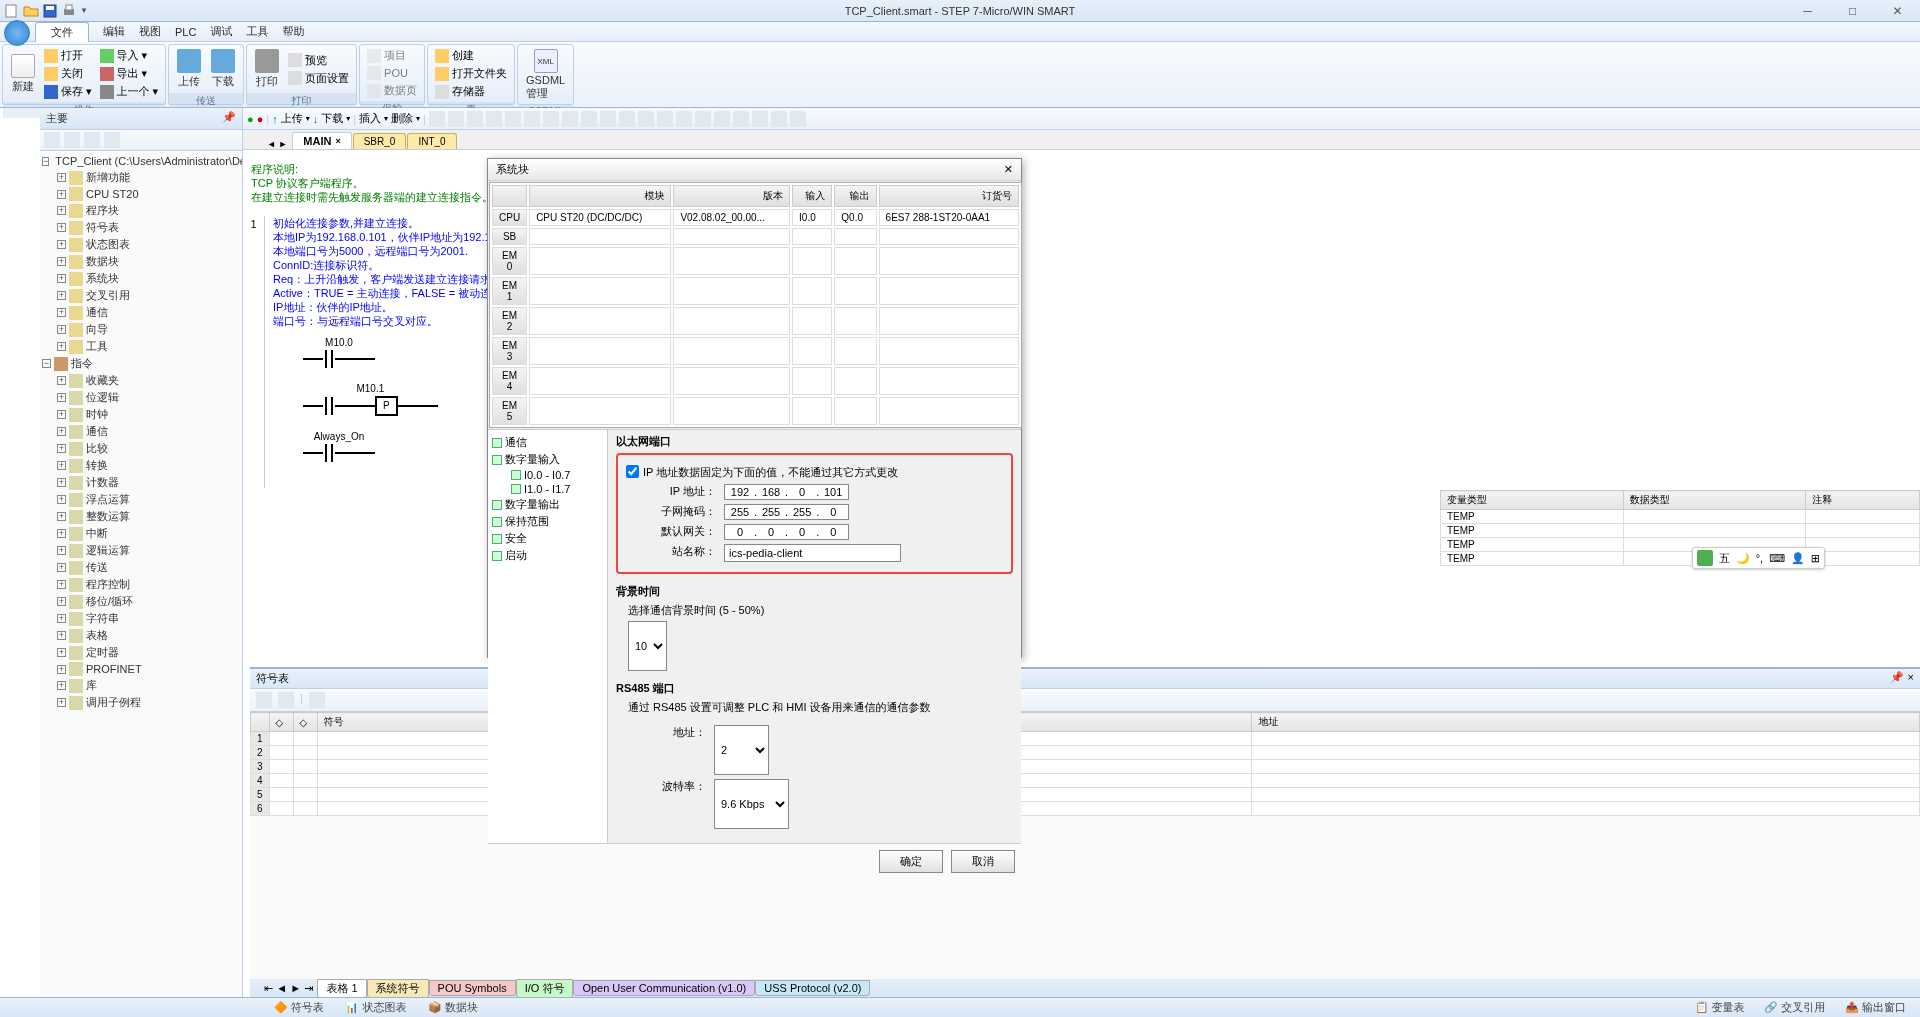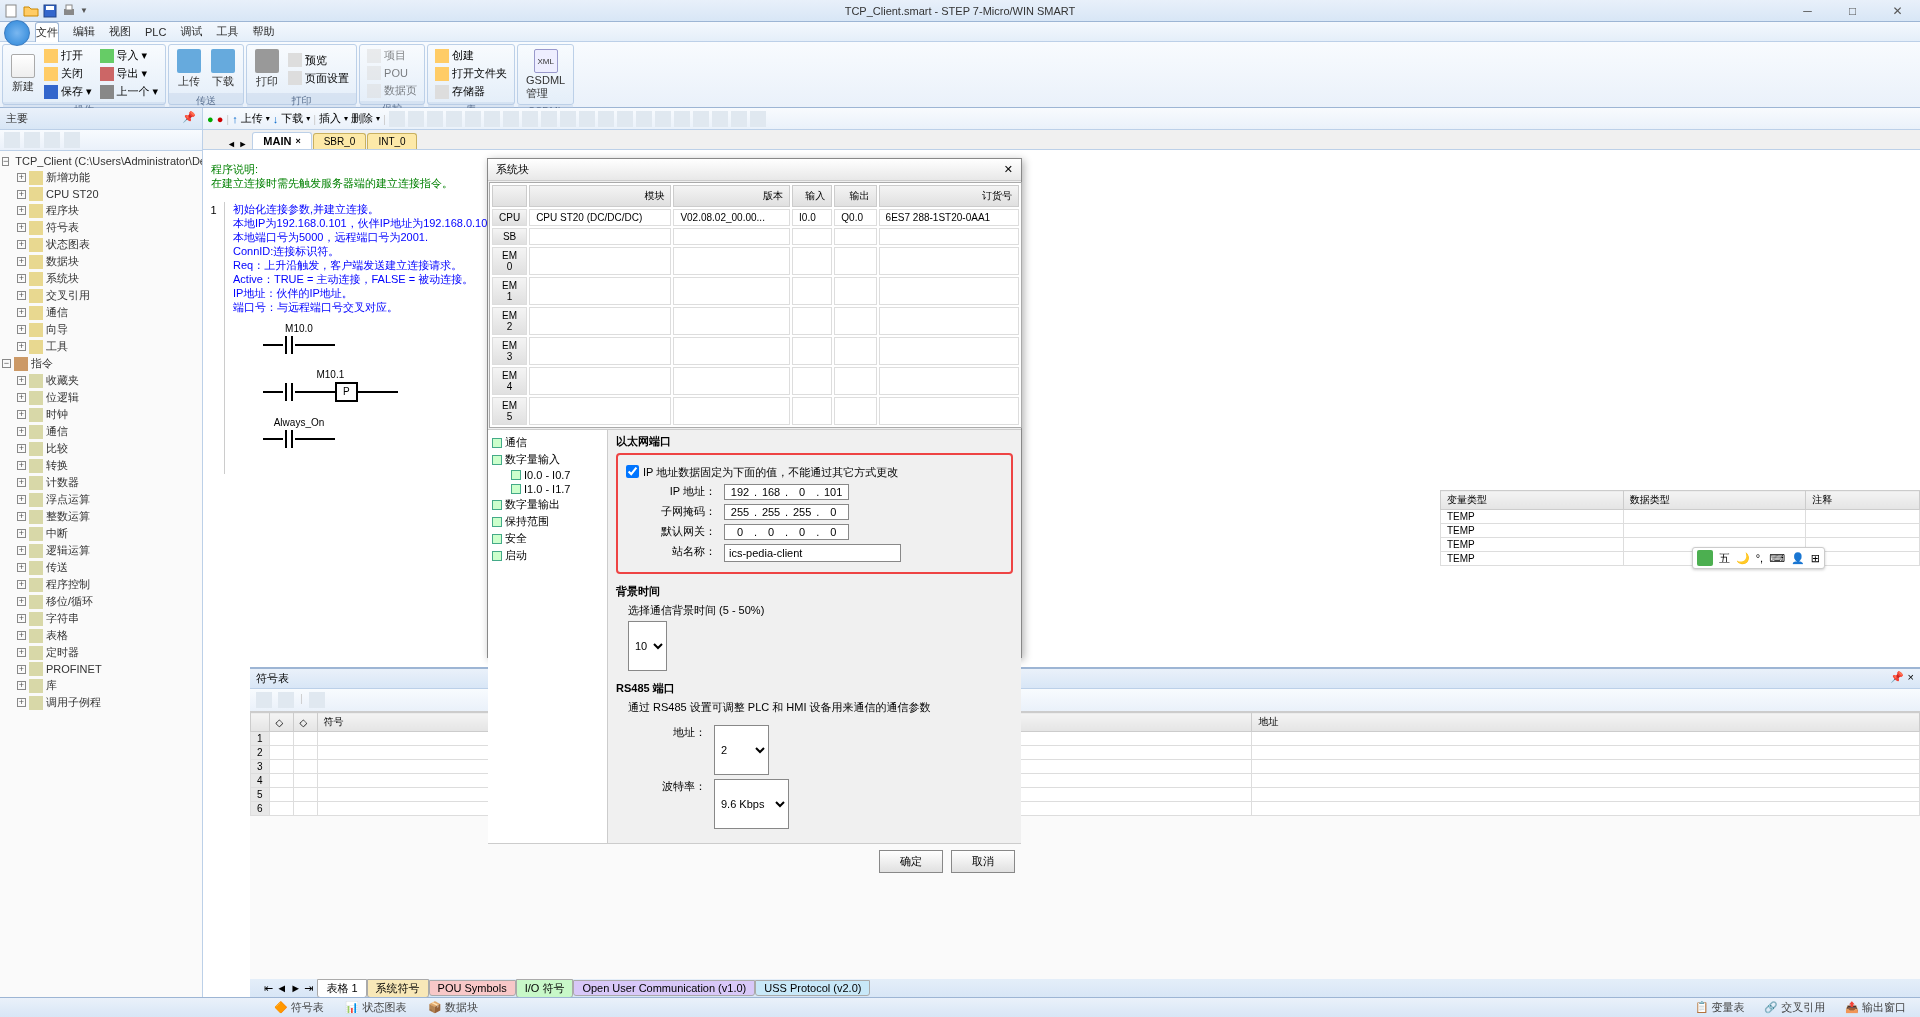--- a/index.html
+++ b/index.html
@@ -4,32 +4,32 @@
 <style>
 * { margin: 0; padding: 0; box-sizing: border-box; font-family: "Microsoft YaHei", "Segoe UI", Tahoma, sans-serif; font-size: 11px; }
 body { background: #fff; overflow: hidden; width: 1920px; height: 1017px; position: relative; }
 .qat { height: 22px; background: linear-gradient(#e8f0fa,#d8e6f6); border-bottom: 1px solid #9db5d4; display: flex; align-items: center; padding: 0 4px; gap: 3px; }
 .qat .ico { width: 16px; height: 16px; display:inline-block; }
 .title-bar { position: absolute; top: 0; left: 0; right: 0; height: 22px; text-align: center; line-height: 22px; font-size: 11px; color: #333; pointer-events: none; }
 .win-btns { position: absolute; top: 0; right: 0; height: 22px; display: flex; }
 .win-btns div { width: 45px; text-align: center; line-height: 22px; font-size: 12px; color: #555; }
 .menu-bar { height: 20px; background: linear-gradient(#f4f8fd,#e4eef9); border-bottom: 1px solid #bcd0e8; display: flex; align-items: center; padding-left: 35px; gap: 14px; font-size: 11px; color: #2a2a2a; position: relative; }
 .menu-bar .orb { position: absolute; left: 4px; top: -2px; width: 26px; height: 26px; border-radius: 50%; background: radial-gradient(#7ab7f0,#2a85d8); border:1px solid #3a7abf;}
-.menu-bar .active { background: #fff; padding: 2px 0; border: 1px solid #9db5d4; border-bottom: none; border-radius: 3px 3px 0 0; }
+.menu-bar .active { background: #fff; padding: 2px 15px; border: 1px solid #9db5d4; border-bottom: none; border-radius: 3px 3px 0 0; }
 .ribbon { height: 66px; background: linear-gradient(#f8fbfe,#eaf1fa); border-bottom: 1px solid #9db5d4; display: flex; padding: 2px; }
 .ribbon-group { border: 1px solid #bcd0e8; border-radius: 3px; background: linear-gradient(#f8fbfe,#e4eef9); margin-right: 2px; display: flex; flex-direction: column; }
 .ribbon-group-content { flex: 1; display: flex; align-items: center; padding: 2px 4px; gap: 2px; }
 .ribbon-group-label { text-align: center; font-size: 10px; color: #5a7090; padding: 1px; background: rgba(180,200,225,0.3); }
 .rb-btn { display: flex; flex-direction: column; align-items: center; gap: 1px; padding: 2px 4px; font-size: 10px; color: #333; min-width: 32px;}
 .rb-btn .icn { width: 24px; height: 24px; background: #ddd; border-radius: 2px; }
 .rb-small { display: flex; flex-direction: column; gap: 1px; font-size: 10px; }
 .rb-small div { display: flex; align-items: center; gap: 3px; padding: 1px 3px;}
 .rb-small .si { width: 14px; height: 14px; background: #ddd; }
 .main-area { display: flex; height: calc(100% - 128px); }
-.left-panel { width: 203px; background: #fafafa; border-right: 1px solid #bcd0e8; display: flex; flex-direction: column; }
+.left-panel { width: 203px; background: #fafafa; border-right: 1px solid #bcd0e8; display: flex; flex-direction: column; margin-left: 40px; }
 .panel-header { background: linear-gradient(#eaf1fa,#d8e6f6); border-bottom: 1px solid #bcd0e8; padding: 3px 6px; font-size: 11px; color: #333; display: flex; justify-content: space-between; }
 .panel-tools { background: linear-gradient(#f8fbfe,#eaf1fa); border-bottom: 1px solid #bcd0e8; padding: 2px 4px; display: flex; gap: 4px; }
 .panel-tools .ti { width: 16px; height: 16px; background: #e0e8f0; }
 .tree { flex: 1; overflow: auto; padding: 2px; font-size: 11px; color: #333; }
 .tree-node { display: flex; align-items: center; gap: 3px; padding: 1px 0; white-space: nowrap; }
 .tree .indent { display: inline-block; }
 .tree .exp { width: 9px; height: 9px; border: 1px solid #888; text-align: center; line-height: 7px; font-size: 9px; color: #555; }
 .tree .ticn { width: 14px; height: 14px; background: #e8d890; display: inline-block; }
 .right-area { flex: 1; display: flex; flex-direction: column; position: relative; background: #fff; }
 .toolbar2 { height: 22px; background: linear-gradient(#f8fbfe,#eaf1fa); border-bottom: 1px solid #bcd0e8; display: flex; align-items: center; padding: 0 4px; gap: 3px; font-size: 10px; }
@@ -502,20 +502,21 @@
       <div class="tab active">
           <span>MAIN</span>
           <span style="font-size:9px;">×</span>
         </div>
       <div class="tab">SBR_0</div>
       <div class="tab">INT_0</div>
     </div>
     <div class="editor">
       <div class="code-area">
         <div>程序说明:</div>
+        <div>TCP 协议客户端程序。</div>
         <div>在建立连接时需先触发服务器端的建立连接指令。</div>
       </div>
       <div style="display:flex;">
         <div style="width:22px;border-right:1px solid #ccc;text-align:center;padding-top:2px;"><span class="black">1</span></div>
         <div class="code-area" style="padding-top:0;">
           <div class="blue">初始化连接参数,并建立连接。</div>
           <div class="blue">本地IP为192.168.0.101，伙伴IP地址为192.168.0.102</div>
           <div class="blue">本地端口号为5000，远程端口号为2001.</div>
           <div class="blue">ConnID:连接标识符。</div>
           <div class="blue">Req：上升沿触发，客户端发送建立连接请求。</div>

